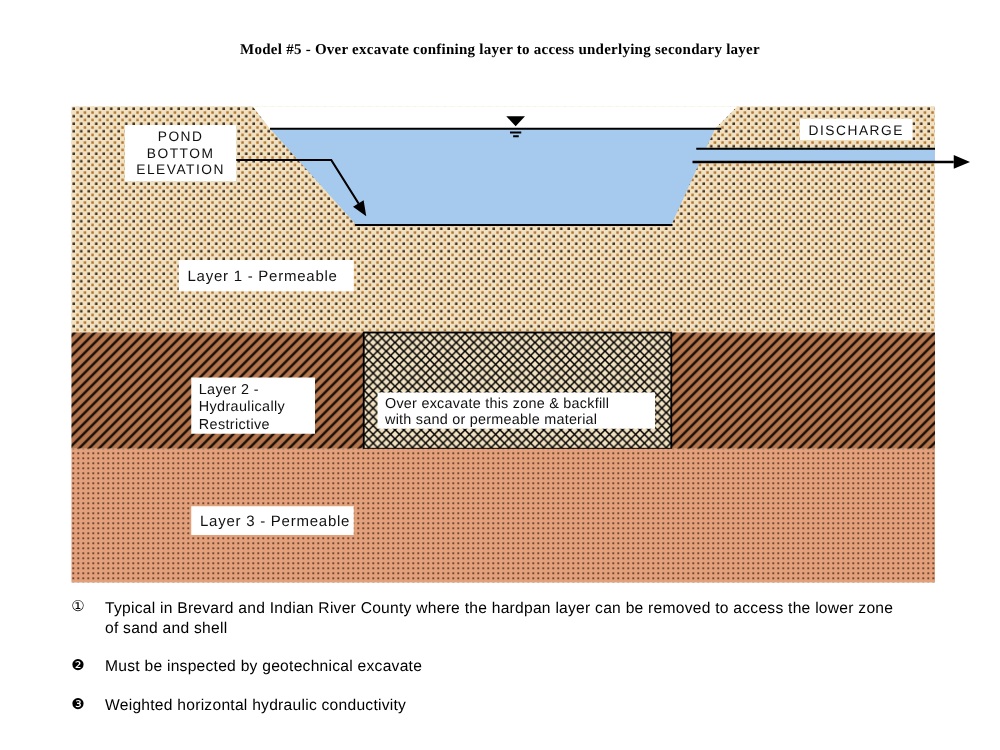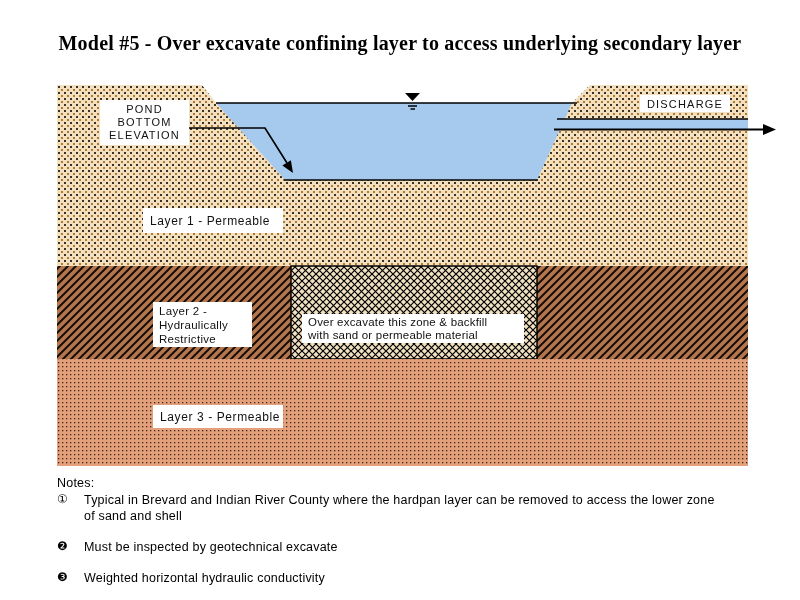--- a/index.html
+++ b/index.html
@@ -2,21 +2,21 @@
 <html><head>
 <meta charset="utf-8">
 <style>
   html,body{margin:0;padding:0;}
   body{
     width:800px;height:600px;background:#ffffff;position:relative;overflow:hidden;
     font-family:"Liberation Sans",sans-serif;color:#000;
   }
   .title{
     position:absolute;top:32px;left:0;width:800px;text-align:center;
-    font-family:"Liberation Serif",serif;font-weight:bold;font-size:20px;letter-spacing:.2px;
+    font-family:"Liberation Serif",serif;font-weight:bold;font-size:12px;letter-spacing:.2px;
   }
   .diagram-svg{position:absolute;left:57px;top:85px;}
   svg text{font-family:"Liberation Sans",sans-serif;fill:#111;}
   .notes{position:absolute;left:57px;top:476px;width:700px;font-size:12.5px;letter-spacing:.2px;}
   .notes-heading{margin:0 0 2px 0;}
   .note-item{display:flex;align-items:flex-start;}
   .note-item .bullet{width:27px;flex:0 0 27px;font-size:12px;line-height:1.3;}
   .note-item .note-text{width:645px;line-height:1.3;}
   .mt1{margin-top:2px;} .mt2{margin-top:14px;} .mt3{margin-top:15px;}
 </style>
@@ -97,21 +97,20 @@
 
   <rect x="245" y="229" width="222" height="29" fill="#ffffff"></rect>
   <text x="251" y="241" font-size="11.5" letter-spacing="0.2">Over excavate this zone &amp; backfill</text>
   <text x="251" y="254" font-size="11.5" letter-spacing="0.2">with sand or permeable material</text>
 
   <rect x="96" y="320" width="130" height="23" fill="#ffffff"></rect>
   <text x="103" y="336" font-size="12" letter-spacing="0.6">Layer 3 - Permeable</text>
 </svg>
 
 <div class="notes">
-  <div class="notes-heading">Notes:</div>
 
   <div class="note-item mt1">
     <span class="bullet">①</span>
     <span class="note-text">Typical in Brevard and Indian River County where the hardpan layer can be removed to access the lower zone of sand and shell</span>
   </div>
 
   <div class="note-item mt2">
     <span class="bullet">❷</span>
     <span class="note-text">Must be inspected by geotechnical excavate</span>
   </div>

